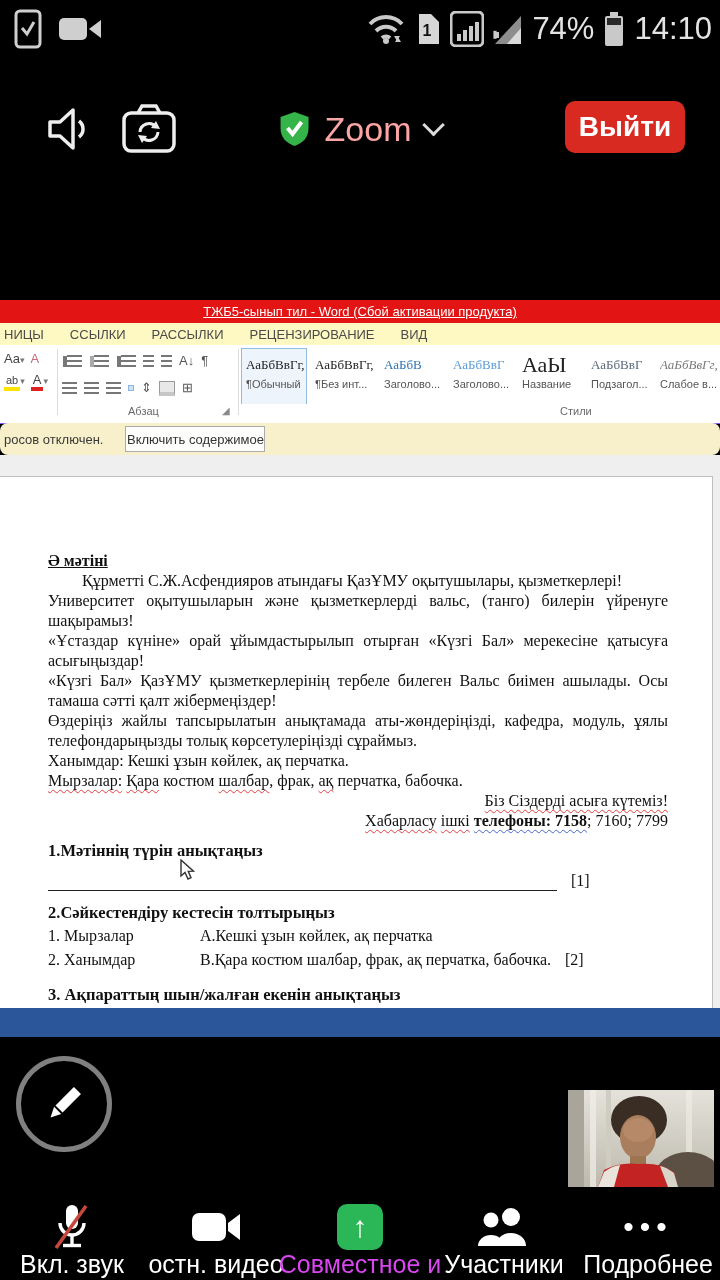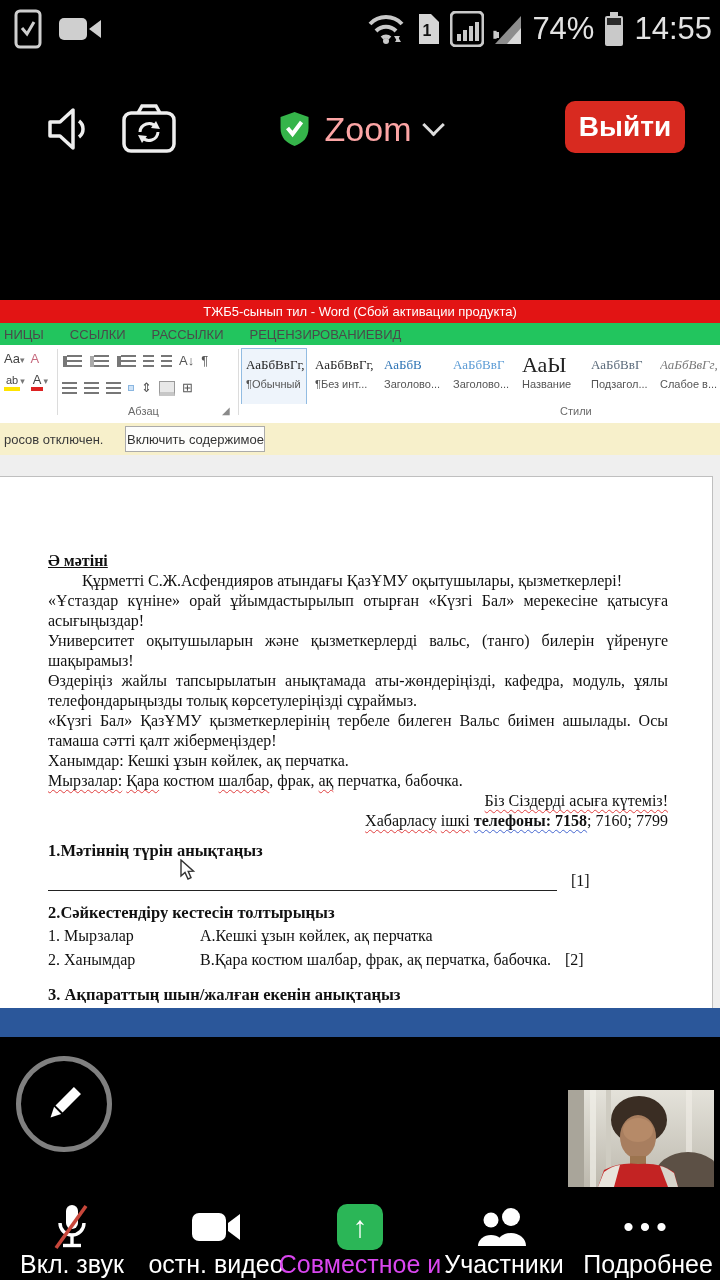--- a/index.html
+++ b/index.html
@@ -12,22 +12,22 @@
   .sb-text{font-size:31px;color:#e3e3e3;}
   
   .zoomhdr{position:absolute;top:85px;left:0;width:720px;height:88px;background:#000;}
   .zh-center{position:absolute;left:50%;top:0;transform:translateX(-50%);height:88px;display:flex;align-items:center;gap:14px;}
   .zh-brand{color:#fca5a5;font-size:34px;}
   .chev{width:13px;height:13px;border-right:3px solid #ddd;border-bottom:3px solid #ddd;transform:rotate(45deg);margin-top:-8px;}
   .leave-btn{position:absolute;right:35px;top:16px;width:120px;height:52px;background:#d82a20;border-radius:10px;
              color:#fff;font-size:28px;font-weight:bold;display:flex;align-items:center;justify-content:center;}
   
   .word-title{position:absolute;top:300px;left:0;width:720px;height:23px;background:#e21414;
-              color:#fff;font-size:13px;display:flex;align-items:center;justify-content:center;}
-  .ribbon-tabs{position:absolute;top:323px;left:0;width:720px;height:22px;background:#22c55e;display:flex;align-items:center;
+              color:#fff;font-size:13px;display:flex;align-items:center;justify-content:center;text-decoration:underline;}
+  .ribbon-tabs{position:absolute;top:323px;left:0;width:720px;height:22px;background:#fef9c3;display:flex;align-items:center;
                font-size:13px;color:#4a4a4a;overflow:hidden;}
   .ribbon-tabs span{display:inline-block;}
   .ribbon{position:absolute;top:345px;left:0;width:720px;height:78px;background:#fff;overflow:hidden;border-bottom:1px solid #8b5cf6;}
   .rb-sep{position:absolute;top:4px;width:1px;height:66px;background:#dcdcdc;}
   .grp-label{position:absolute;top:60px;font-size:11px;color:#6a6a6a;}
   .launcher{position:absolute;top:60px;font-size:10px;color:#8a8a8a;}
   .fontgrp{position:absolute;left:0;top:4px;width:56px;}
   .fg-row{display:flex;gap:6px;align-items:flex-end;margin:2px 0 6px 4px;font-size:13px;color:#444;}
   .hl-chip{display:inline-block;font-size:11px;border-bottom:4px solid #ffe400;padding:0 2px;line-height:13px;}
   .fc-chip{display:inline-block;font-size:13px;border-bottom:4px solid #d22;padding:0 2px;line-height:14px;}
@@ -47,21 +47,21 @@
   .stylebox{width:58px;min-width:58px;height:50px;padding:3px 2px 4px 4px;border:1px solid transparent;}
   .stylebox.sel{border:1px solid #92bce2;background:#eef4fb;}
   .st-sample{font-size:13px;white-space:nowrap;overflow:hidden;color:#222;font-family:"Liberation Serif",serif;height:26px;display:flex;align-items:center;}
   .st-sample.h1{color:#2e74b5;}
   .st-sample.h2{color:#5b9bd5;}
   .st-sample.big{font-size:22px;}
   .st-sample.sub{color:#5a6a7a;}
   .st-sample.it{font-style:italic;color:#7a7a7a;}
   .st-name{font-size:11px;color:#555;white-space:nowrap;overflow:hidden;}
   
-  .warnbar{position:absolute;top:423px;left:0;width:720px;height:32px;background:#f7f0cb;display:flex;align-items:center;}
+  .warnbar{position:absolute;top:423px;left:0;width:720px;height:32px;background:#f7f0cb;display:flex;align-items:center;border-radius:8px;}
   .warn-msg{font-size:13px;color:#3a3a3a;margin-left:4px;}
   .warn-btn{margin-left:22px;width:138px;height:24px;background:#fdfdfb;border:1px solid #ababab;
             font-size:13px;color:#333;display:flex;align-items:center;justify-content:center;}
   
   .docarea{position:absolute;top:455px;left:0;width:720px;height:553px;background:#efefef;overflow:hidden;}
   .page{position:absolute;left:0;top:21px;width:712px;height:532px;background:#fff;
         border-top:1px solid #bfbfbf;border-right:1px solid #bfbfbf;}
   .page-content{position:absolute;left:48px;top:74px;width:620px;font-family:"Liberation Serif",serif;
                 font-size:16px;line-height:20px;color:#111;}
   .doc-h{font-weight:bold;text-decoration:underline;}
@@ -134,21 +134,21 @@
         <polygon points="14,32 28,32 28,16" fill="#d9d9d9"></polygon>
         <rect x="2" y="20" width="4" height="6" fill="#c9c9c9"></rect>
         <rect x="8" y="16" width="4" height="10" fill="#c9c9c9" transform="translate(-6,6) scale(0.8)"></rect>
       </svg>
       <span class="sb-text">74%</span>
       <svg width="22" height="36" viewBox="0 0 22 36">
         <rect x="7" y="1" width="8" height="4" fill="#c9c9c9"></rect>
         <rect x="2" y="5" width="18" height="30" rx="2" fill="#c9c9c9"></rect>
         <rect x="4" y="7" width="14" height="7" fill="#2a2a2a"></rect>
       </svg>
-      <span class="sb-text">14:55</span>
+      <span class="sb-text">14:10</span>
     </div>
   </div>
 
   <div class="zoomhdr">
     <svg width="52" height="52" viewBox="0 0 52 52" style="position:absolute;left:44px;top:18px">
       <polygon points="6,19 16,19 29,7 29,45 16,33 6,33" fill="none" stroke="#eee" stroke-width="3.5" stroke-linejoin="round"></polygon>
       <path d="M35 18 A10 10 0 0 1 35 34" fill="none" stroke="#eee" stroke-width="3.5"></path>
       <path d="M40 12 A17 17 0 0 1 40 40" fill="none" stroke="#eee" stroke-width="3.5" opacity="0.001"></path>
     </svg>
     <svg width="58" height="56" viewBox="0 0 58 56" style="position:absolute;left:120px;top:16px">
@@ -172,21 +172,21 @@
 
   <div class="word-title">
     <span>ТЖБ5-сынып тил -  Word (Сбой активации продукта)</span>
   </div>
 
   <div class="ribbon-tabs">
     <span style="margin-left:4px">НИЦЫ</span>
     <span style="margin-left:26px">ССЫЛКИ</span>
     <span style="margin-left:26px">РАССЫЛКИ</span>
     <span style="margin-left:26px">РЕЦЕНЗИРОВАНИЕ</span>
-    <span style="">ВИД</span>
+    <span style="margin-left:26px">ВИД</span>
   </div>
 
   <div class="ribbon">
     <div class="fontgrp">
       <div class="fg-row">
         <span><span>Aa</span><span class="dd">▾</span></span>
         <span class="clear-chip">А</span>
       </div>
       <div class="fg-row">
         <span><span class="hl-chip">ab</span><span class="dd">▾</span></span>
@@ -256,24 +256,24 @@
   <div class="warnbar">
     <span class="warn-msg">росов отключен.</span>
     <div class="warn-btn">Включить содержимое</div>
   </div>
 
   <div class="docarea">
     <div class="page">
       <div class="page-content">
         <div class="doc-h">Ә мәтіні</div>
         <div class="para ind">Құрметті С.Ж.Асфендияров атындағы ҚазҰМУ оқытушылары, қызметкерлері!</div>
+        <div class="para">Университет оқытушыларын және қызметкерлерді  вальс, (танго) билерін үйренуге шақырамыз!</div>
         <div class="para">«Ұстаздар күніне» орай ұйымдастырылып отырған «Күзгі Бал» мерекесіне қатысуға асығыңыздар!</div>
-        <div class="para">Университет оқытушыларын және қызметкерлерді  вальс, (танго) билерін үйренуге шақырамыз!</div>
+        <div class="para">«Күзгі Бал»  ҚазҰМУ қызметкерлерінің  тербеле билеген Вальс  биімен ашылады. Осы тамаша сәтті қалт жібермеңіздер!</div>
         <div class="para">Өздеріңіз жайлы тапсырылатын анықтамада аты-жөндеріңізді, кафедра, модуль,  ұялы телефондарыңызды толық көрсетулеріңізді сұраймыз.</div>
-        <div class="para">«Күзгі Бал»  ҚазҰМУ қызметкерлерінің  тербеле билеген Вальс  биімен ашылады. Осы тамаша сәтті қалт жібермеңіздер!</div>
         <div class="para">Ханымдар: Кешкі ұзын көйлек, ақ перчатка.</div>
         <div class="para">
           <span class="sq">Мырзалар:</span><span> </span><span class="sq">Қара</span><span> костюм </span><span class="sq">шалбар</span><span>, фрак, </span><span class="sq">ақ</span><span> перчатка, бабочка.</span>
         </div>
         <div class="rline">
           <span class="sq">Біз Сіздерді асыға күтеміз!</span>
         </div>
         <div class="rline">
           <span class="sq">Хабарласу</span><span> </span><span class="sq">ішкі</span><span> </span><span class="sqb">телефоны:  7158</span><span>; 7160; 7799</span>
         </div>

